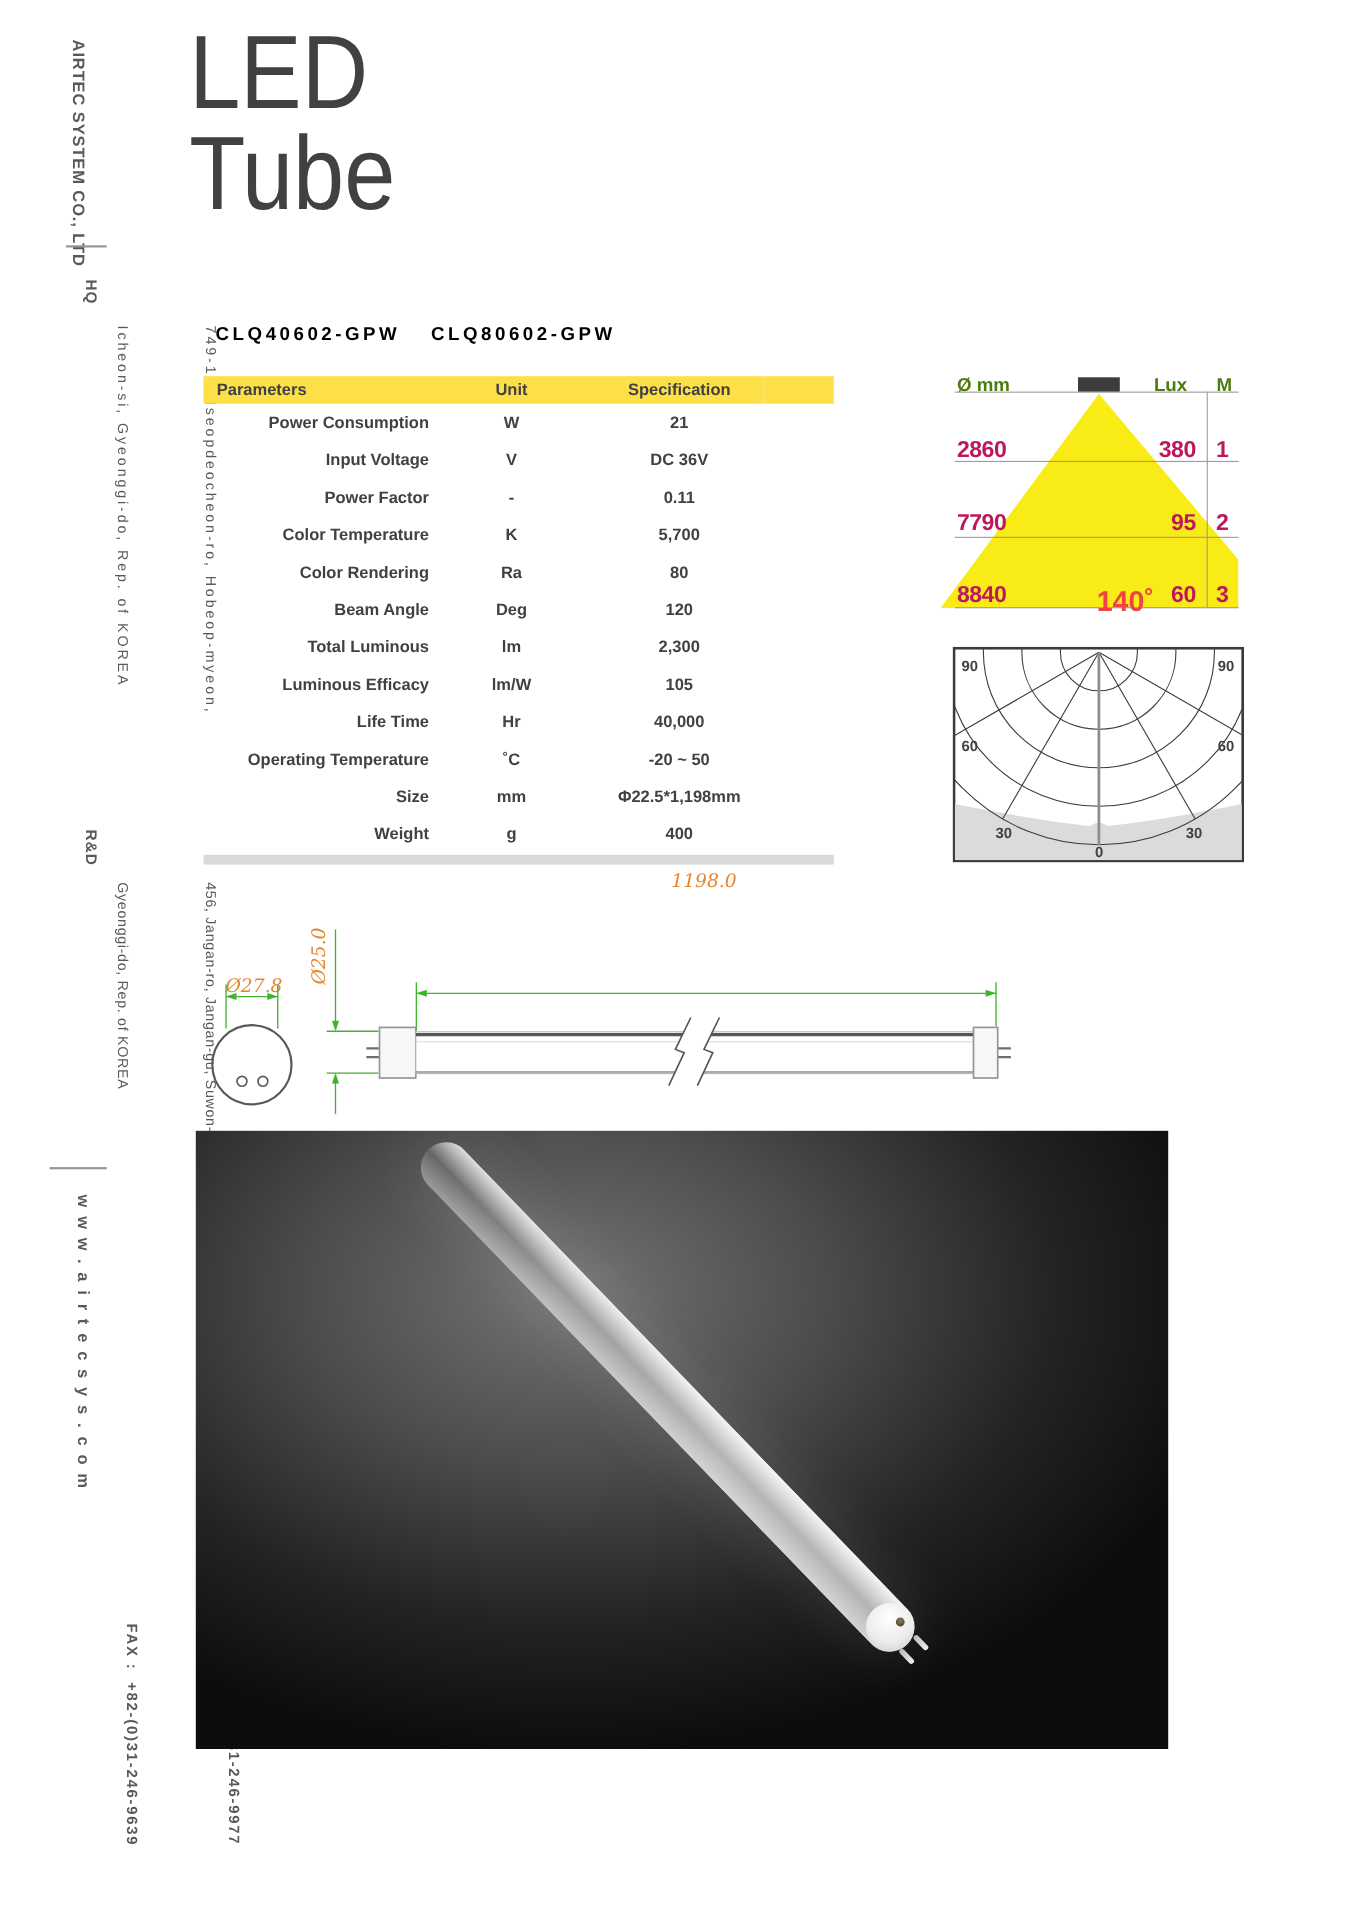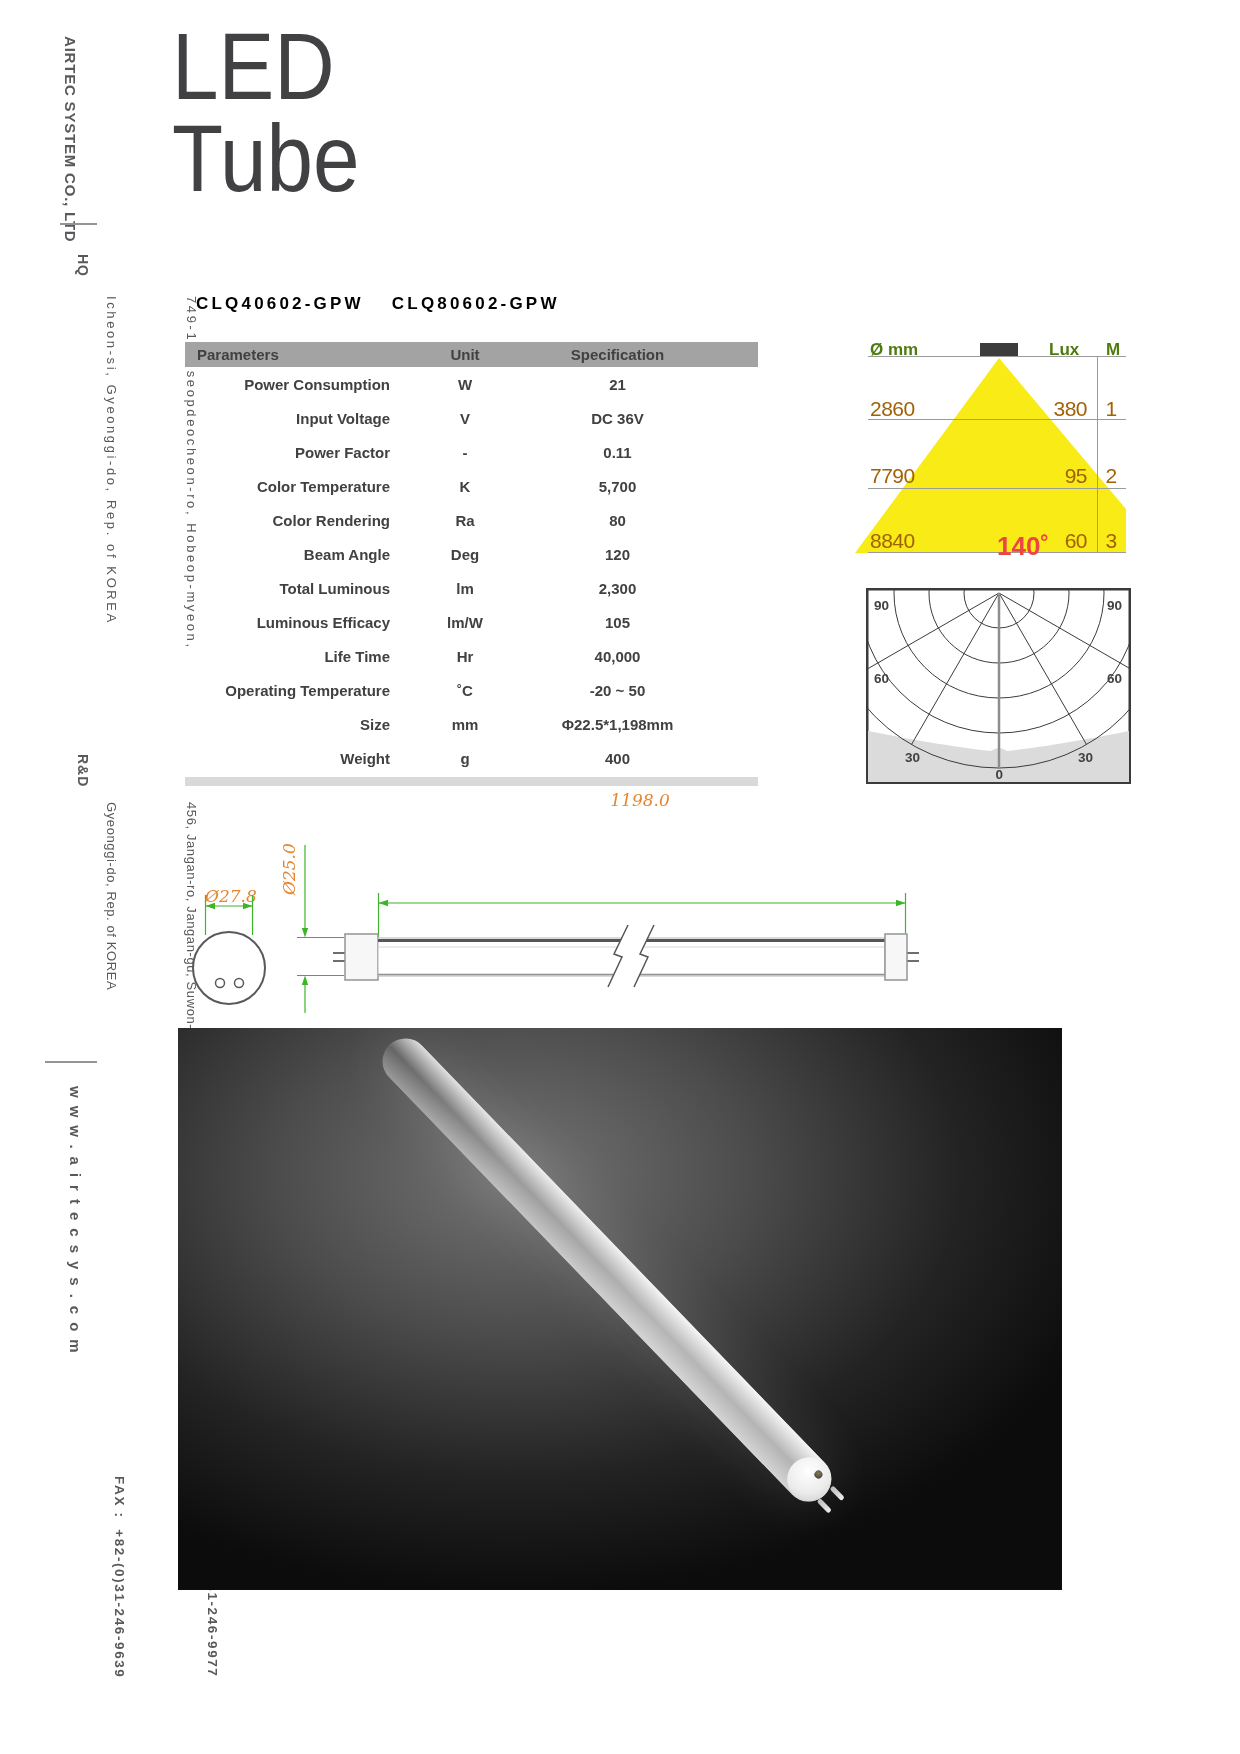--- a/index.html
+++ b/index.html
@@ -26,37 +26,37 @@
   
   .page-title { left:172px; top:20px; font-size:95px; line-height:0.97; color:#414042;
                 transform:scaleX(0.88); transform-origin:left top; letter-spacing:0; font-weight:400; }
   .models { left:196px; top:294px; font-size:17px; font-weight:bold; letter-spacing:3.2px; color:#000000; }
   .models span { margin-right:28px; }
 
   
   .spec-table { left:185px; top:342px; width:573px; border-collapse:collapse; table-layout:fixed; }
   .spec-table col.c1{width:205px;} .spec-table col.c2{width:150px;}
   .spec-table col.c3{width:155px;} .spec-table col.c4{width:63px;}
-  .spec-table thead tr { background:#a3a3a3; height:25px; }
+  .spec-table thead tr { background:#fde047; height:25px; }
   .spec-table th { font-size:15px; font-weight:bold; color:#414042; text-align:center; }
   .spec-table th:first-child { text-align:left; padding-left:12px; }
   .spec-table tbody tr { height:34px; }
   .spec-table td { font-size:15px; font-weight:bold; color:#414042; text-align:center; }
   .spec-table td:first-child { text-align:right; padding-left:12px; }
   .table-bottom-bar { left:185px; top:777px; width:573px; height:9px; background:#d8d9da; }
 
   
   .beam { left:850px; top:335px; width:276px; height:218px; }
   .beam-yellow { position:absolute; inset:0; background:#f8eb16;
                  clip-path:polygon(149px 23px, 276px 174px, 276px 218px, 5px 218px); }
   .beam-hline { position:absolute; left:18px; right:0; height:1px; background:#9b9b9b; }
   .beam-vline { position:absolute; left:247px; top:21px; width:1px; height:196px; background:#9b9b9b; }
   .beam-lamp  { position:absolute; left:130px; top:8px; width:38px; height:13px; background:#3c3c3d; }
   .beam-h { position:absolute; top:5px; font-size:17px; font-weight:bold; color:#4d7c0f; }
-  .beam-num { position:absolute; font-size:21px; font-weight:normal; color:#a16207; letter-spacing:-0.5px; }
+  .beam-num { position:absolute; font-size:21px; font-weight:bold; color:#be185d; letter-spacing:-0.5px; }
   .beam-dia { left:20px; }
   .beam-lux { left:150px; width:87px; text-align:right; }
   .beam-m   { left:248px; width:26px; text-align:center; }
   .beam-angle { position:absolute; left:147px; top:196px; font-size:26px; font-weight:bold; color:#ef4444; }
 
   
   .cad { left:178px; top:785px; }
   .photo { left:178px; top:1028px; width:884px; height:562px; overflow:hidden;
            background:radial-gradient(ellipse 620px 420px at 38% 26%, #737373 0%, #4c4c4c 38%, #232323 72%, #0c0c0c 100%); }
   .photo-tube { position:absolute; left:116px; top:219px; width:626px; height:46px; border-radius:24px;

